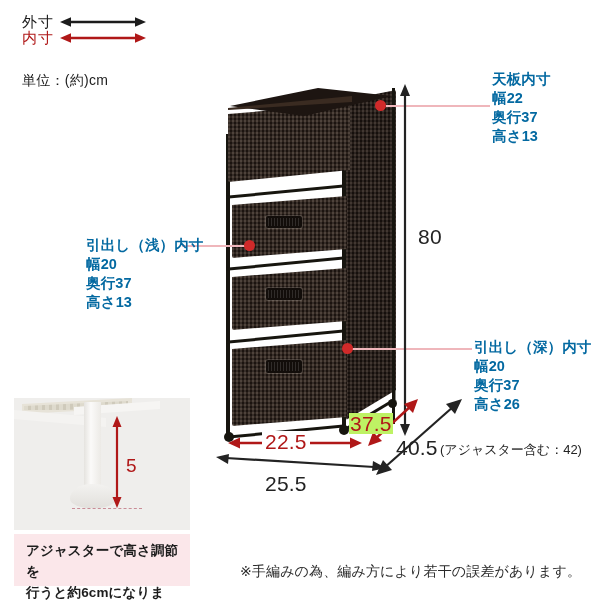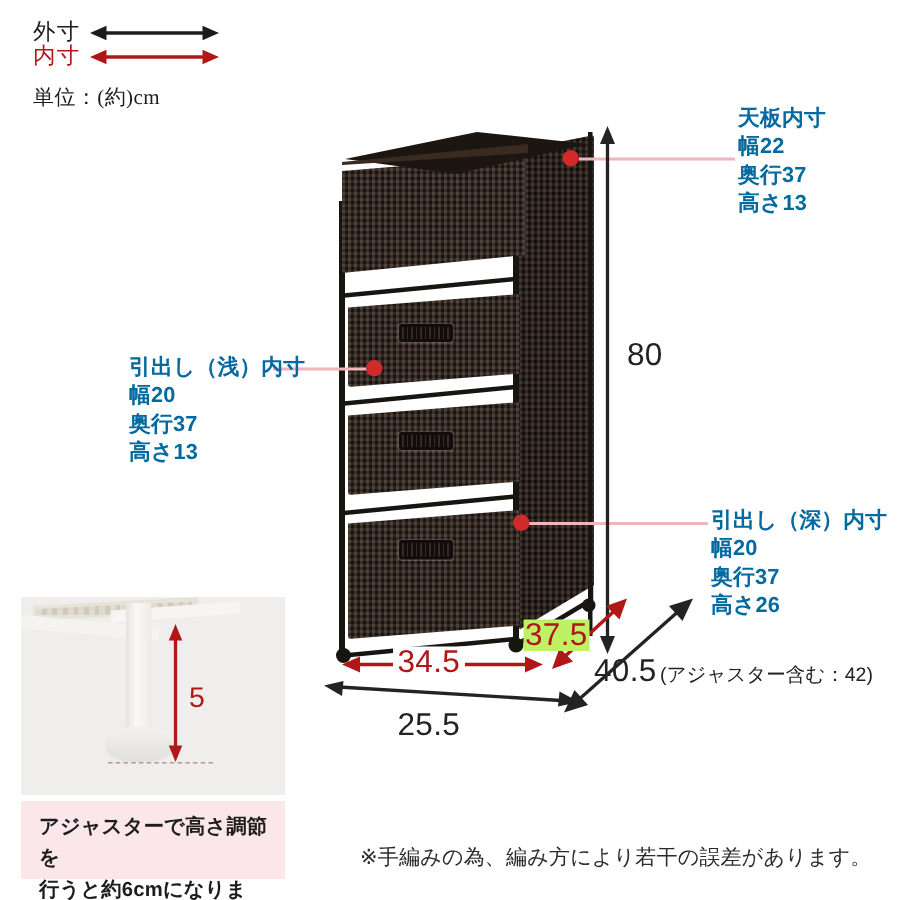--- a/index.html
+++ b/index.html
@@ -98,21 +98,21 @@
     <span class="legend-label lg-red">内寸</span>
     <span class="legend-arrow">
       <svg width="86" height="12" viewBox="0 0 86 12" aria-hidden="true">
         <line x1="8" y1="6" x2="78" y2="6" stroke="#b01818" stroke-width="2.4"></line>
         <polygon points="0,6 11,1.2 11,10.8" fill="#b01818"></polygon>
         <polygon points="86,6 75,1.2 75,10.8" fill="#b01818"></polygon>
       </svg>
     </span>
   </div>
 
-  <div class="abs unit-text" style="left:22px;top:56px;font-family:Liberation Serif, serif;">単位：(約)cm</div>
+  <div class="abs unit-text" style="left:22px;top:72px;">単位：(約)cm</div>
 
   <div class="product" style="left:222px;top:86px;width:180px;height:356px;">
 
     <div class="basket weave-side" style="left:124px;top:4px;width:50px;height:330px;
          clip-path:polygon(0 10px,100% 0,100% 300px,0 330px);"></div>
 
     <div class="frame-rail" style="left:170px;top:2px;width:3px;height:336px;"></div>
 
     <div class="frame-rail" style="left:4px;top:48px;width:3.5px;height:300px;"></div>
 
@@ -196,21 +196,21 @@
   </div>
   <div class="dim dim-black" style="left:418px;top:226px;">80</div>
 
   <div class="abs" style="left:228px;top:436px;width:134px;height:14px;">
     <svg width="134" height="14" viewBox="0 0 134 14" aria-hidden="true">
       <line x1="9" y1="7" x2="125" y2="7" stroke="#b01818" stroke-width="2.4"></line>
       <polygon points="0,7 12,1.6 12,12.4" fill="#b01818"></polygon>
       <polygon points="134,7 122,1.6 122,12.4" fill="#b01818"></polygon>
     </svg>
   </div>
-  <div class="dim dim-red" style="left:262px;top:431px;background:#fff;padding:0 3px;">34.5</div>
+  <div class="dim dim-red" style="left:262px;top:431px;background:#fff;padding:0 3px;">22.5</div>
 
   <div class="abs" style="left:366px;top:396px;width:56px;height:52px;">
     <svg width="56" height="52" viewBox="0 0 56 52" aria-hidden="true">
       <line x1="8" y1="44" x2="46" y2="9" stroke="#b01818" stroke-width="2.4"></line>
       <polygon points="52,3 38,8 47,17" fill="#b01818"></polygon>
       <polygon points="2,50 16,45 7,36" fill="#b01818"></polygon>
     </svg>
   </div>
   <div class="dim dim-red" style="left:349px;top:413px;background:#bef264;padding:0 1px;">37.5</div>
 

